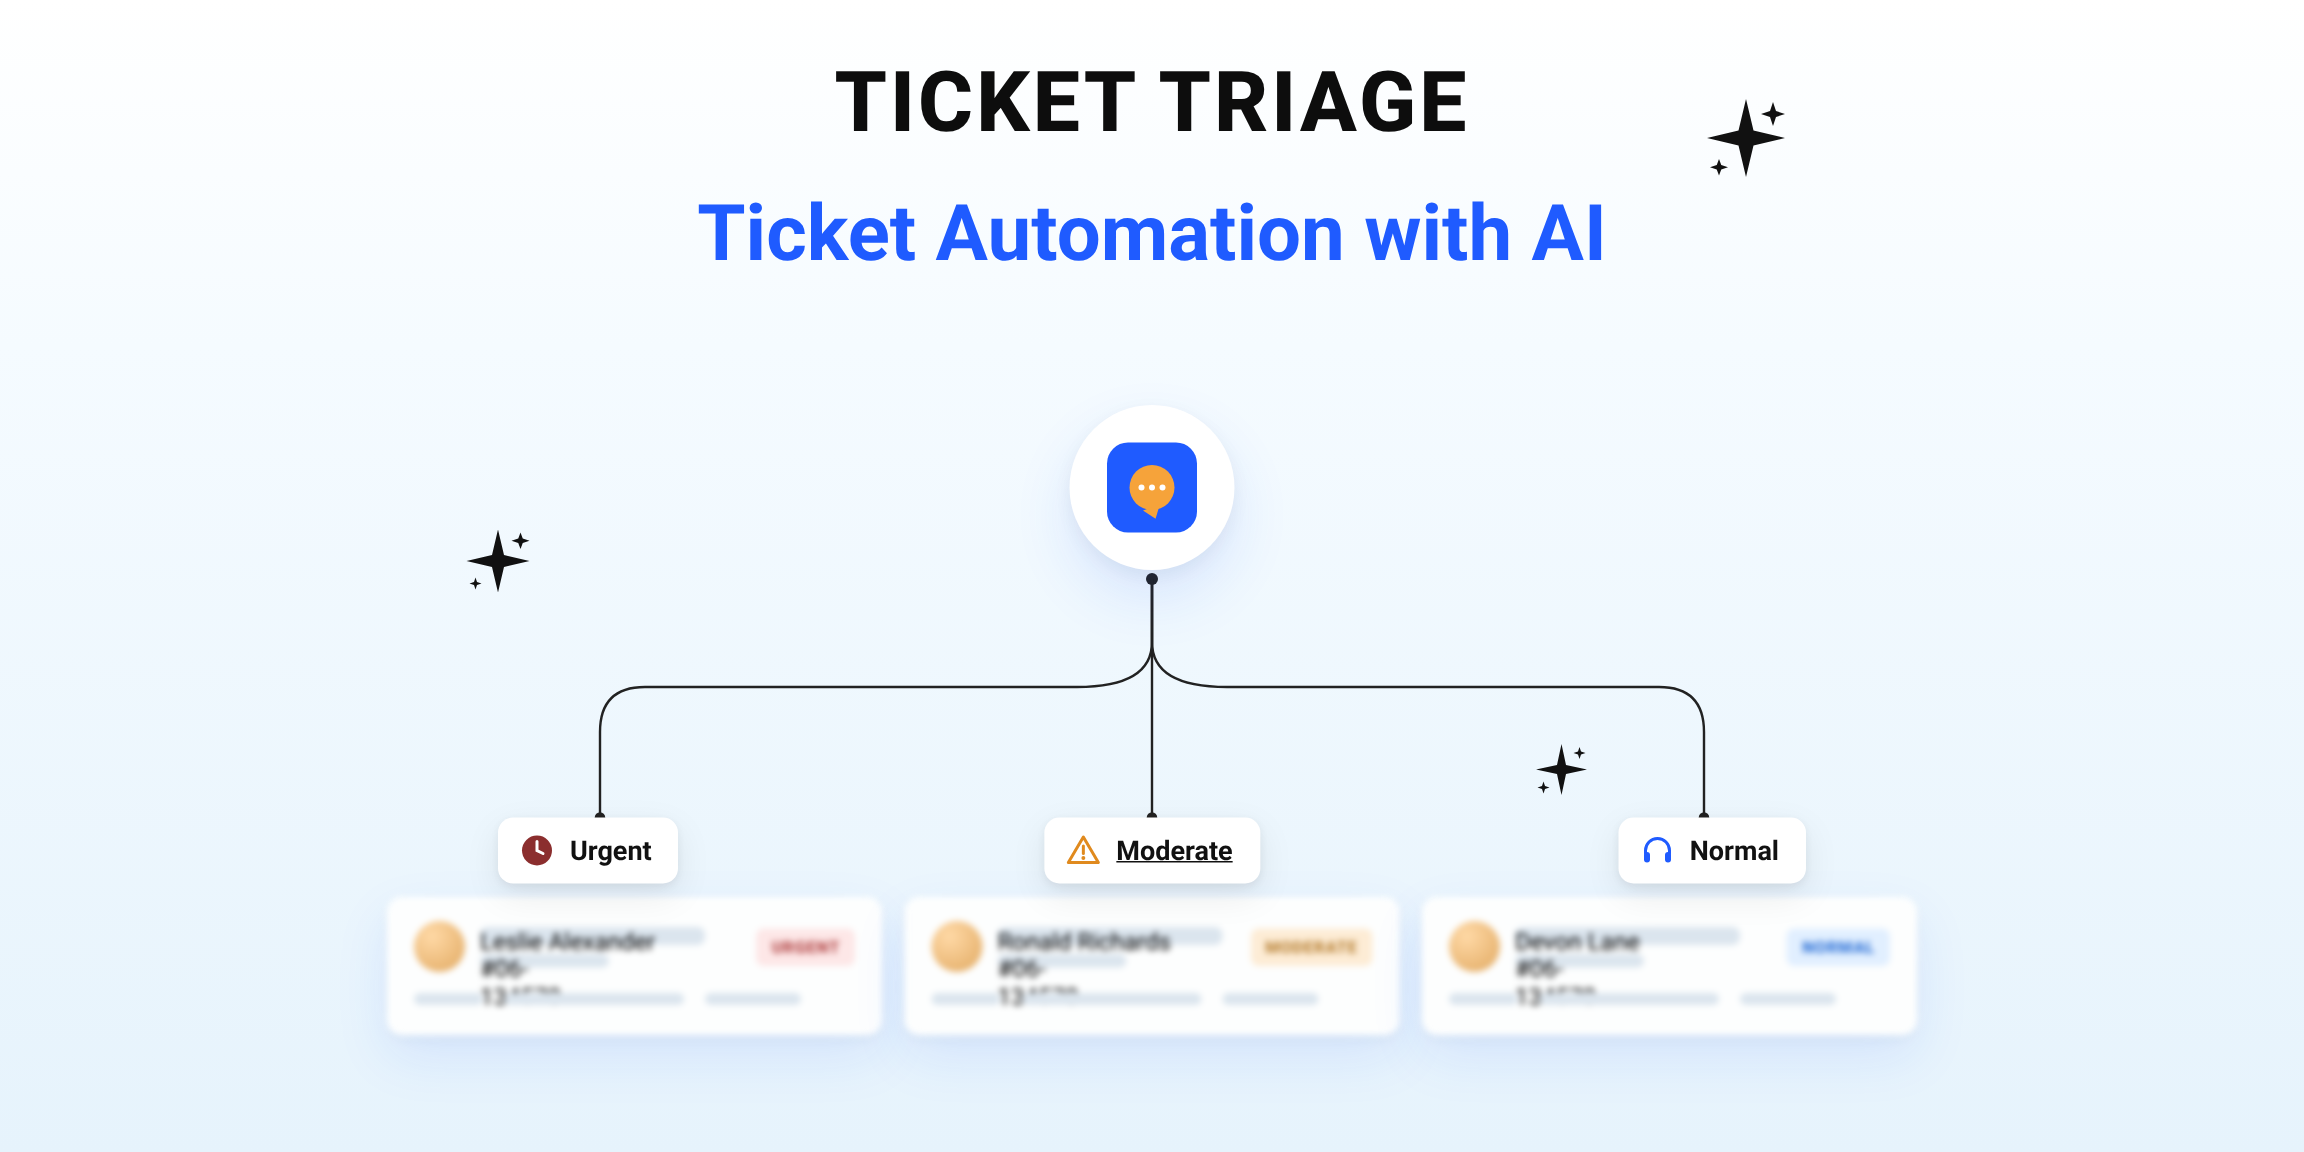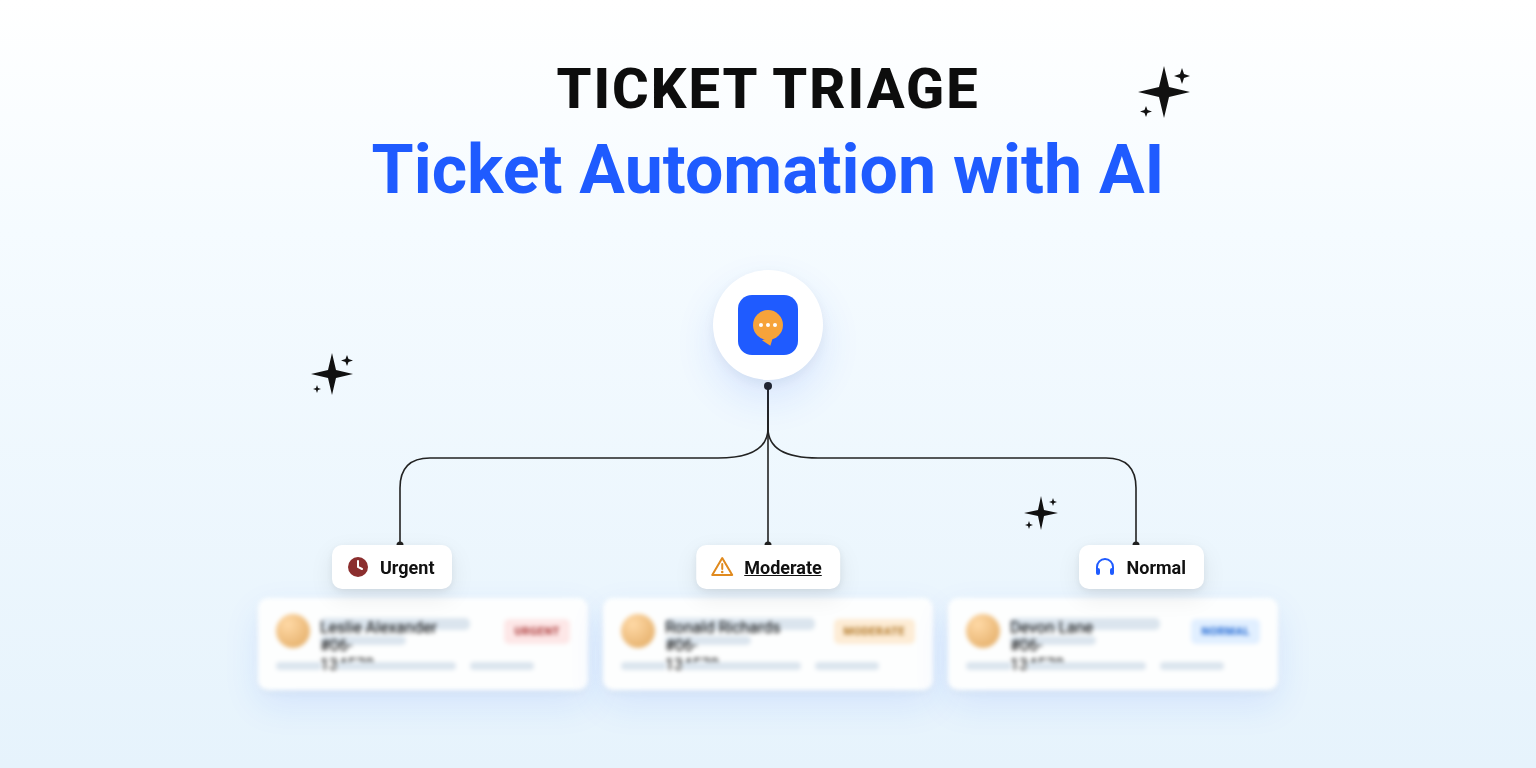--- a/index.html
+++ b/index.html
@@ -5,31 +5,31 @@
   * { box-sizing: border-box; margin: 0; padding: 0; }
   html, body { width: 1536px; height: 768px; }
   body {
     font-family: -apple-system, BlinkMacSystemFont, "Segoe UI", Roboto, Helvetica, Arial, sans-serif;
     background: linear-gradient(180deg, #ffffff 0%, #f5fbff 30%, #e6f3fc 100%);
     position: relative;
     overflow: hidden;
   }
   .heading {
     text-align: center;
-    padding-top: 56px;
+    padding-top: 35px;
   }
   .title {
     font-size: 56px;
     font-weight: 800;
     letter-spacing: 2px;
     color: #0d0d0d;
   }
   .subtitle {
-    margin-top: 8px;
-    font-size: 68px;
+    margin-top: 24px;
+    font-size: 52px;
     font-weight: 700;
     color: #1f5bff;
   }
 
   
   .sparkle { position: absolute; }
   .sparkle svg { display: block; }
   .sparkle-top-right { top: 62px; right: 342px; width: 60px; height: 60px; }
   .sparkle-mid-left  { top: 350px; left: 308px; width: 48px; height: 48px; }
   .sparkle-bottom-right { top: 494px; right: 476px; width: 38px; height: 38px; }

